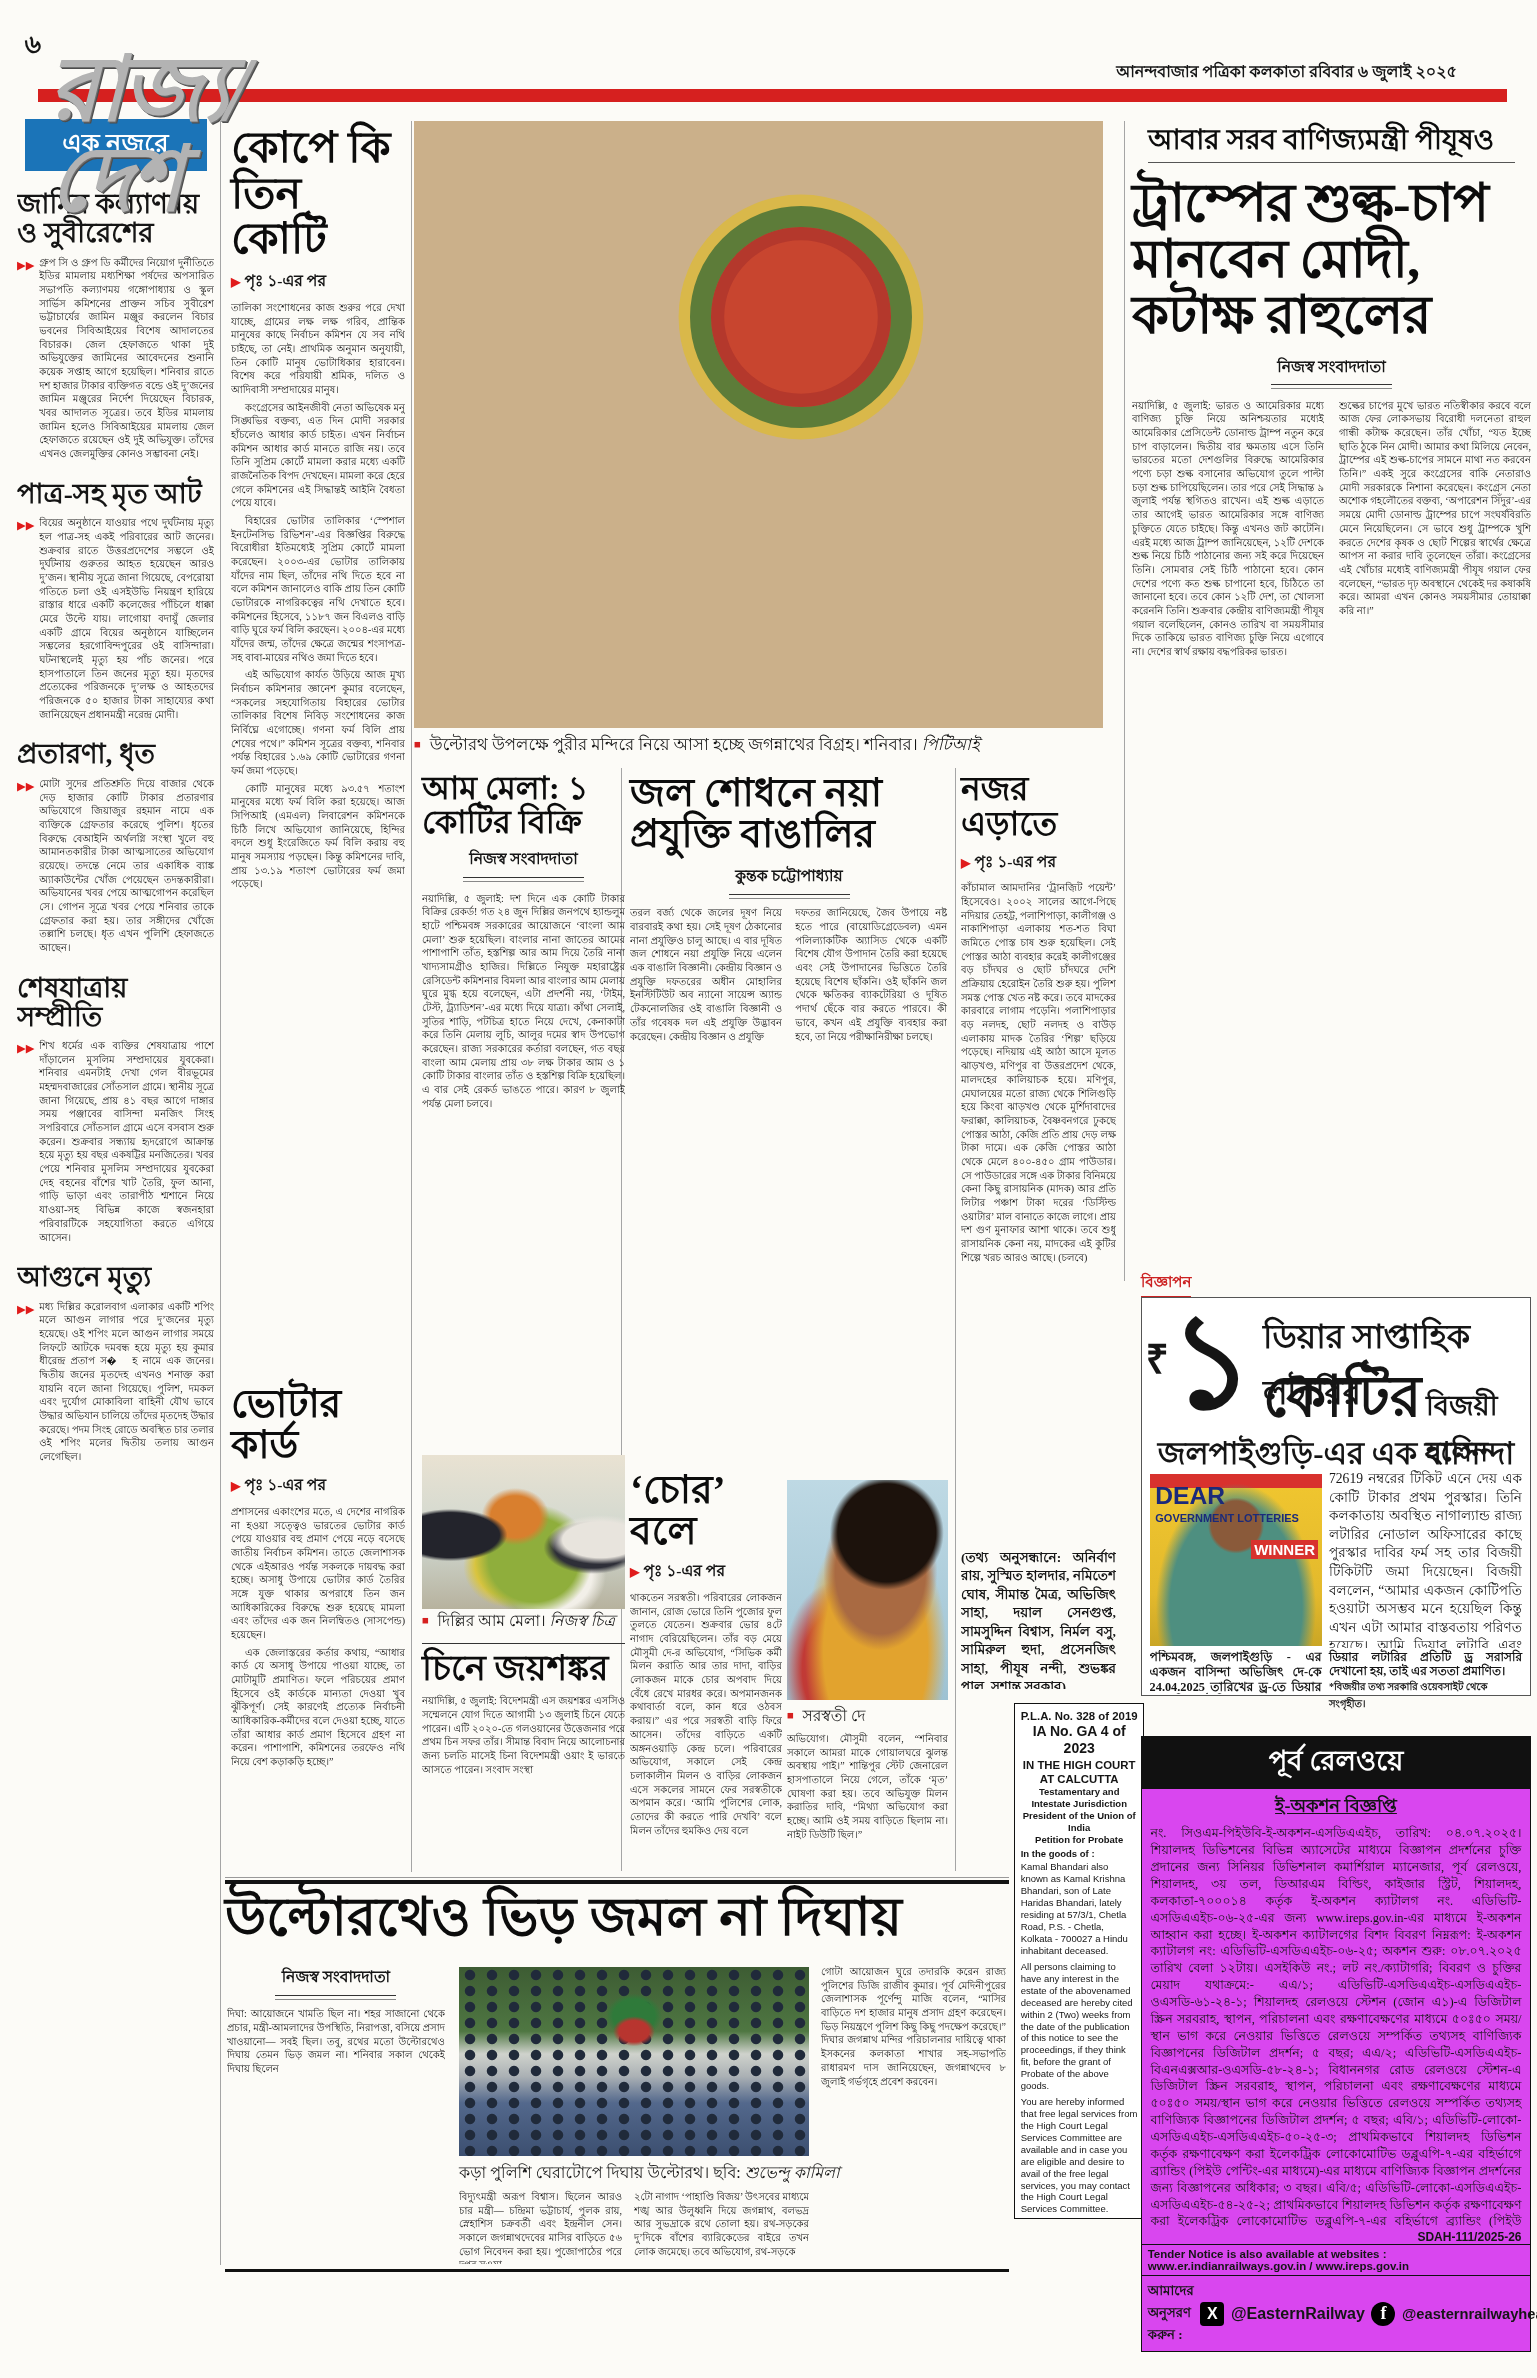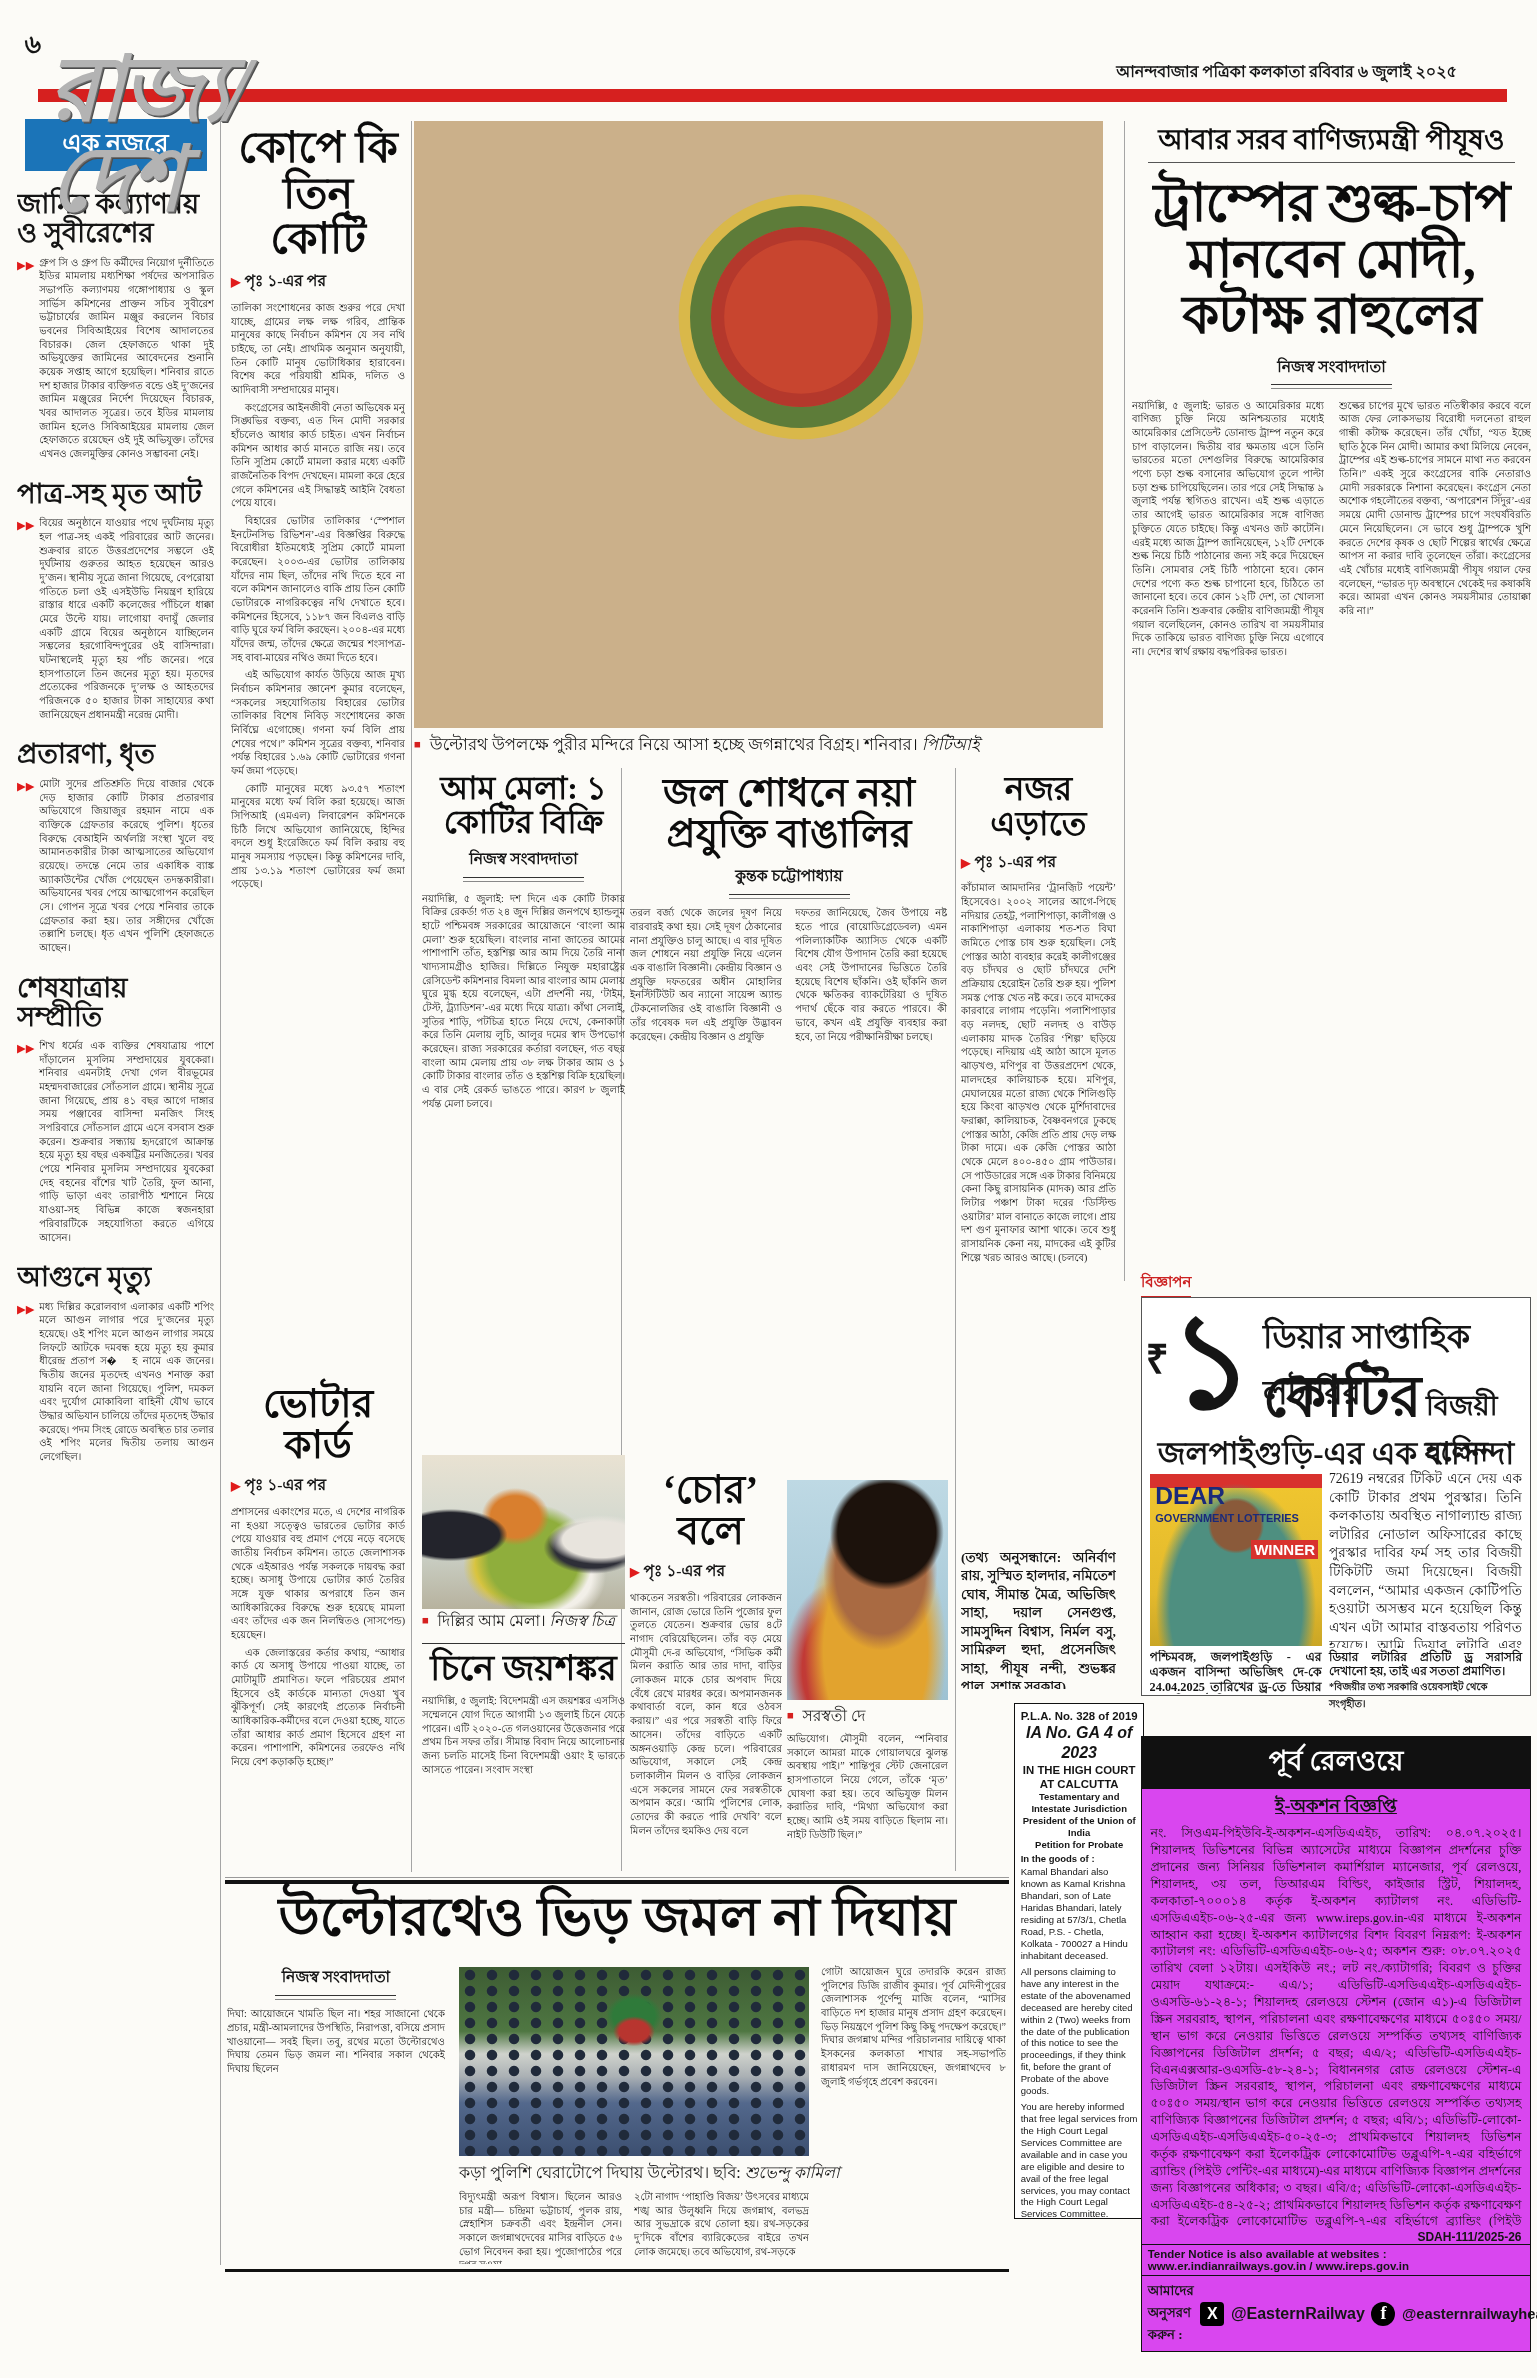--- a/index.html
+++ b/index.html
@@ -1,19 +1,19 @@
 <!DOCTYPE html>
 <html style="font-size:15px"><head>
 <meta charset="utf-8">
 <style>
   html,body{margin:0;padding:0;background:#7d7d7d;}
   #page{position:relative;width:1538px;height:2378px;background:#fcfbf7;color:#151515;
         font-family:"Liberation Serif",serif;overflow:hidden;}
   .abs{position:absolute;}
-  .hl{font-weight:bold;line-height:1.06;text-align:center;color:#0c0c0c;}
+  .hl{font-weight:bold;line-height:1.06;color:#0c0c0c;}
   .bn{font-size:10px;line-height:1.37;text-align:justify;}
   .clip{overflow:hidden;}
   .byline{font-weight:bold;font-size:15.6px;text-align:center;}
   .brule{width:121px;height:2.8px;margin:3.8px auto 0;border-top:0.9px solid #333;border-bottom:0.9px solid #888;}
   .cont{font-weight:bold;font-size:15.6px;margin:7.6px 0 5.7px;}
   .car{color:#e01b1b;font-size:12.3px;}
   .cap{font-size:16.6px;}
   .sq{color:#d6201f;font-size:11.4px;vertical-align:1.9px;margin-right:4.7px;}
   .credit{font-style:italic;}
   .vline{position:absolute;width:0.9px;background:#a5a5a5;}
@@ -217,21 +217,21 @@
     <div class="hl" style="font-size:33px;">নজর এড়াতে</div>
     <div class="cont">
       <span class="car">▶</span>
       <span>পৃঃ ১-এর পর</span></div>
     <div class="bn clip" style="height:662px;">কাঁচামাল আমদানির ‘ট্রানজ়িট পয়েন্ট’ হিসেবেও। ২০০২ সালের আগে-পিছে নদিয়ার তেহট্ট, পলাশিপাড়া, কালীগঞ্জ ও নাকাশিপাড়া এলাকায় শত-শত বিঘা জমিতে পোস্ত চাষ শুরু হয়েছিল। সেই পোস্তর আঠা ব্যবহার করেই কালীগঞ্জের বড় চাঁদঘর ও ছোট চাঁদঘরে দেশি প্রক্রিয়ায় হেরোইন তৈরি শুরু হয়। পুলিশ সমস্ত পোস্ত খেত নষ্ট করে। তবে মাদকের কারবারে লাগাম পড়েনি। পলাশিপাড়ার বড় নলদহ, ছোট নলদহ ও বাউড় এলাকায় মাদক তৈরির ‘শিল্প’ ছড়িয়ে পড়েছে। নদিয়ায় এই আঠা আসে মূলত ঝাড়খণ্ড, মণিপুর বা উত্তরপ্রদেশ থেকে, মালদহের কালিয়াচক হয়ে। মণিপুর, মেঘালয়ের মতো রাজ্য থেকে শিলিগুড়ি হয়ে কিংবা ঝাড়খণ্ড থেকে মুর্শিদাবাদের ফরাক্কা, কালিয়াচক, বৈষ্ণবনগরে ঢুকছে পোস্তর আঠা, কেজি প্রতি প্রায় দেড় লক্ষ টাকা দামে। এক কেজি পোস্তর আঠা থেকে মেলে ৪০০-৪৫০ গ্রাম পাউডার। সে পাউডারের সঙ্গে এক টাকার বিনিময়ে কেনা কিছু রাসায়নিক (মাদক) আর প্রতি লিটার পঞ্চাশ টাকা দরের ‘ডিস্টিল্ড ওয়াটার’ মাল বানাতে কাজে লাগে। প্রায় দশ গুণ মুনাফার আশা থাকে। তবে শুধু রাসায়নিক কেনা নয়, মাদকের এই কুটির শিল্পে খরচ আরও আছে। (চলবে)</div>
     <div class="bn clip" style="height:140px;font-weight:bold;font-size:13.5px;margin-top:5.7px;">(তথ্য অনুসন্ধানে: অনির্বাণ রায়, সুস্মিত হালদার, নমিতেশ ঘোষ, সীমান্ত মৈত্র, অভিজিৎ সাহা, দয়াল সেনগুপ্ত, সামসুদ্দিন বিশ্বাস, নির্মল বসু, সামিরুল হুদা, প্রসেনজিৎ সাহা, পীযূষ নন্দী, শুভঙ্কর পাল, সুশান্ত সরকার)</div>
   </div>
 
   <div class="abs" id="legal" style="left:1014px;top:1703px;width:117px;height:505px;">
     <div class="c" style="font-size:11.4px;">P.L.A. No. 328 of 2019</div>
-    <div class="c" style="font-size:16px;font-style:italic;">IA No. GA 4 of 2023</div>
+    <div class="c" style="font-size:14px;">IA No. GA 4 of 2023</div>
     <div class="c" style="font-size:11.4px;">IN THE HIGH COURT AT CALCUTTA</div>
     <div class="c">Testamentary and Intestate Jurisdiction</div>
     <div class="c">President of the Union of India</div>
     <div class="c">Petition for Probate</div>
     <p style="font-weight:bold;margin:1.9px 0;">In the goods of :</p>
     <p>Kamal Bhandari also known as Kamal Krishna Bhandari, son of Late Haridas Bhandari, lately residing at 57/3/1, Chetla Road, P.S. - Chetla, Kolkata - 700027 a Hindu inhabitant deceased.</p>
     <p>All persons claiming to have any interest in the estate of the abovenamed deceased are hereby cited within 2 (Two) weeks from the date of the publication of this notice to see the proceedings, if they think fit, before the grant of Probate of the above goods.</p>
     <p>You are hereby informed that free legal services from the High Court Legal Services Committee are available and in case you are eligible and desire to avail of the free legal services, you may contact the High Court Legal Services Committee.</p>
     <p>The matter will appear on 27th June, 2025</p>
     <p>Witness : Witness Mr. T. S. Sivagnanam Chief Justice at Calcutta aforesaid, the 13th day of June in the year Two Thousand and Twenty Five incorporated in order dated 27th March, 2025.</p>

